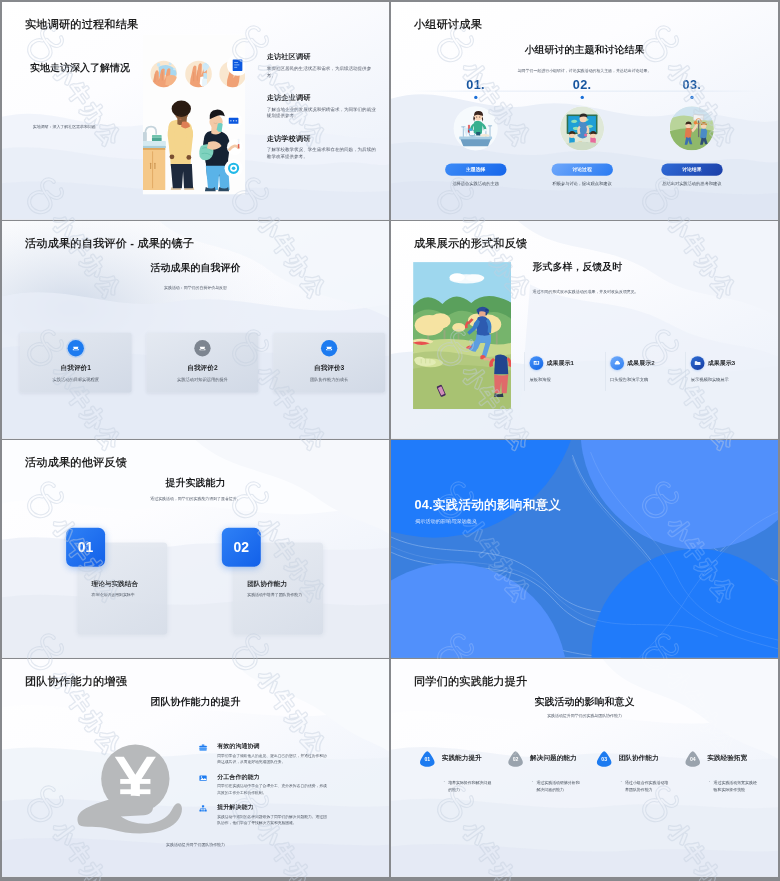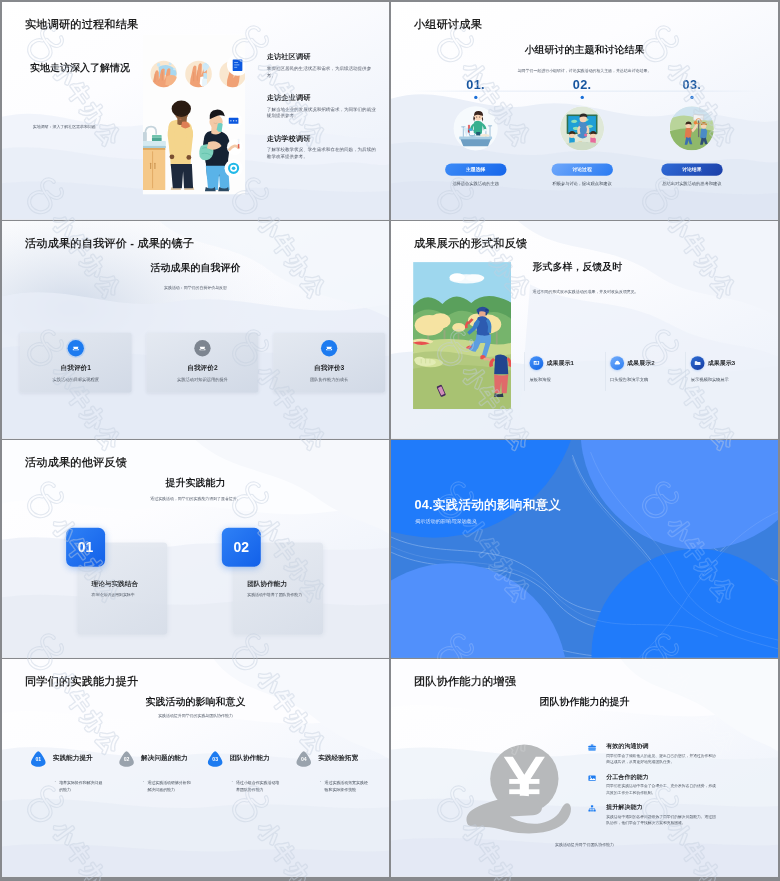--- a/index.html
+++ b/index.html
@@ -657,20 +657,96 @@
     <g opacity=".18" fill="none" stroke="#eaf2ff" stroke-width="2.2">
       <path d="M600 60 C660 240 820 320 900 470 C960 580 1060 640 1320 700"></path>
       <path d="M660 40 C730 230 880 300 950 460 C1010 580 1120 630 1320 670"></path>
       <path d="M1320 220 C1160 280 1060 400 980 520 C920 620 860 680 820 720"></path>
       <path d="M-40 330 C180 460 360 340 540 510 C700 680 880 560 1080 650"></path>
     </g>
    </svg>
    <div class="s6tt">04.实践活动的影响和意义</div>
    <div class="s6sb">揭示活动的影响与深远意义</div>
   </div>
+  <div class="wm"></div>
+ </div>
+</div>
+
+<div class="cell">
+ <div class="slide">
+  <div class="bgbase"></div>
+  <div class="wavebox">
+   <svg viewBox="0 0 1280 720" preserveAspectRatio="none">
+    <path d="M0 160 C160 130 320 196 500 174 C700 150 880 206 1080 184 L1280 166 L1280 0 L0 0Z" fill="#fdfdff"></path>
+    <path d="M0 300 C200 270 400 340 600 318 C820 294 1000 348 1280 326 L1280 720 L0 720Z" fill="#eef2f9" opacity=".8"></path>
+    <path d="M0 470 C260 440 500 506 740 484 C960 464 1120 498 1280 486 L1280 720 L0 720Z" fill="#e7ecf6" opacity=".8"></path>
+    <path d="M0 600 C280 572 540 628 800 614 C1030 602 1170 622 1280 614 L1280 720 L0 720Z" fill="#e1e7f3" opacity=".7"></path>
+    <path d="M760 0 C840 110 960 94 1080 190 C1180 270 1230 272 1280 306 L1280 0Z" fill="#f8fafd"></path>
+   </svg>
+  </div>
+  <div class="hdr">团队协作能力的增强</div>
+  <div class="ttl" style="position:absolute;left:0;right:0;top:120px;text-align:center;">团队协作能力的提升</div>
+
+  <div class="s8hand">
+   <svg viewBox="0 0 380 311" width="380" height="311">
+     <circle cx="196" cy="115" r="113" fill="#b7b9bb"></circle>
+     <g fill="#ffffff">
+       <path d="M128 42 h30 l38 60 l38 -60 h30 l-50 78 h-36Z"></path>
+       <rect x="181" y="108" width="30" height="100"></rect>
+       <rect x="146" y="116" width="100" height="16"></rect>
+       <rect x="146" y="150" width="100" height="16"></rect>
+     </g>
+     <path d="M10 268 C-2 248 6 226 34 212 C76 190 132 176 176 172 C214 168 244 178 252 198 C260 218 248 234 224 236 L148 240 C174 258 214 268 250 262 C286 256 308 238 320 212 C330 190 348 192 350 212 C352 236 334 264 300 280 C250 302 176 300 116 282 C68 268 26 280 10 268Z" fill="#b7b9bb"></path>
+   </svg>
+  </div>
+
+  <div class="s8list">
+   <div class="s8item" style="top:0;">
+     <div class="s8ic">
+       <svg viewBox="0 0 40 40" width="30" height="30">
+                <rect x="14" y="6" width="12" height="6" rx="2" fill="#1d7bf0"></rect>
+                <rect x="4" y="12" width="32" height="8" rx="2" fill="#1d7bf0"></rect>
+                <rect x="4" y="21" width="32" height="13" rx="2" fill="#4b9bf6"></rect>
+              </svg>
+     </div>
+     <div>
+       <div class="s8tt">有效的沟通协调</div>
+       <div class="s8ds">同学们学会了倾听他人的意见、提出自己的想法，并通过协作和协商达成共识，从而更好地完成团队任务。</div>
+     </div>
+   </div>
+   <div class="s8item" style="top:101px;">
+     <div class="s8ic">
+       <svg viewBox="0 0 40 40" width="30" height="30">
+                <rect x="4" y="8" width="32" height="24" rx="3" fill="#1d7bf0"></rect>
+                <path d="M8 28 l8 -10 l7 7 l5 -5 l8 8Z" fill="#fff"></path>
+                <circle cx="13" cy="15" r="3" fill="#fff"></circle>
+              </svg>
+     </div>
+     <div>
+       <div class="s8tt">分工合作的能力</div>
+       <div class="s8ds">同学们在实践活动中学会了合理分工、充分发挥各自的优势，形成高效的工作分工和协作机制。</div>
+     </div>
+   </div>
+   <div class="s8item" style="top:202px;">
+     <div class="s8ic">
+       <svg viewBox="0 0 40 40" width="30" height="30">
+                <rect x="15" y="5" width="10" height="9" rx="2" fill="#1d7bf0"></rect>
+                <rect x="4" y="24" width="10" height="9" rx="2" fill="#1d7bf0"></rect>
+                <rect x="26" y="24" width="10" height="9" rx="2" fill="#1d7bf0"></rect>
+                <rect x="15" y="24" width="10" height="9" rx="2" fill="#4b9bf6"></rect>
+                <path d="M19 14v5M9 19h22M9 19v5M20 19v5M31 19v5" stroke="#1d7bf0" stroke-width="2.4"></path>
+              </svg>
+     </div>
+     <div>
+       <div class="s8tt">提升解决能力</div>
+       <div class="s8ds">实践活动中遇到的各种问题锻炼了同学们的解决问题能力。通过团队协作，他们学会了寻找解决方案和克服困难。</div>
+     </div>
+   </div>
+  </div>
+  <div class="s8ft">实践活动提升同学们团队协作能力</div>
   <div class="wm"></div>
  </div>
 </div>
 
 <div class="cell">
  <div class="slide">
   <div class="bgbase"></div>
   <div class="wavebox">
    <svg viewBox="0 0 1280 720" preserveAspectRatio="none">
     <path d="M0 180 C160 146 320 220 500 196 C700 168 880 232 1080 208 L1280 188 L1280 0 L0 0Z" fill="#fdfdff"></path>
@@ -727,96 +803,20 @@
          <svg viewBox="0 0 54 55" width="54" height="55">
                   <path d="M27 2 C31.5 2 36.5 9 42 18.5 C47 27 51 33 51 39 C51 47.6 40.2 53 27 53 C13.8 53 3 47.6 3 39 C3 33 7 27 12 18.5 C17.5 9 22.5 2 27 2Z" fill="#9aa3ad"></path>
                 </svg>
          <span>04</span>
        </div>
        <div class="s7tt">实践经验拓宽</div>
      </div>
      <div class="s7ds">通过实践活动拓宽实践经验和实际操作技能</div>
    </div>
   </div>
-  <div class="wm"></div>
- </div>
-</div>
-
-<div class="cell">
- <div class="slide">
-  <div class="bgbase"></div>
-  <div class="wavebox">
-   <svg viewBox="0 0 1280 720" preserveAspectRatio="none">
-    <path d="M0 160 C160 130 320 196 500 174 C700 150 880 206 1080 184 L1280 166 L1280 0 L0 0Z" fill="#fdfdff"></path>
-    <path d="M0 300 C200 270 400 340 600 318 C820 294 1000 348 1280 326 L1280 720 L0 720Z" fill="#eef2f9" opacity=".8"></path>
-    <path d="M0 470 C260 440 500 506 740 484 C960 464 1120 498 1280 486 L1280 720 L0 720Z" fill="#e7ecf6" opacity=".8"></path>
-    <path d="M0 600 C280 572 540 628 800 614 C1030 602 1170 622 1280 614 L1280 720 L0 720Z" fill="#e1e7f3" opacity=".7"></path>
-    <path d="M760 0 C840 110 960 94 1080 190 C1180 270 1230 272 1280 306 L1280 0Z" fill="#f8fafd"></path>
-   </svg>
-  </div>
-  <div class="hdr">团队协作能力的增强</div>
-  <div class="ttl" style="position:absolute;left:0;right:0;top:120px;text-align:center;">团队协作能力的提升</div>
-
-  <div class="s8hand">
-   <svg viewBox="0 0 380 311" width="380" height="311">
-     <circle cx="196" cy="115" r="113" fill="#b7b9bb"></circle>
-     <g fill="#ffffff">
-       <path d="M128 42 h30 l38 60 l38 -60 h30 l-50 78 h-36Z"></path>
-       <rect x="181" y="108" width="30" height="100"></rect>
-       <rect x="146" y="116" width="100" height="16"></rect>
-       <rect x="146" y="150" width="100" height="16"></rect>
-     </g>
-     <path d="M10 268 C-2 248 6 226 34 212 C76 190 132 176 176 172 C214 168 244 178 252 198 C260 218 248 234 224 236 L148 240 C174 258 214 268 250 262 C286 256 308 238 320 212 C330 190 348 192 350 212 C352 236 334 264 300 280 C250 302 176 300 116 282 C68 268 26 280 10 268Z" fill="#b7b9bb"></path>
-   </svg>
-  </div>
-
-  <div class="s8list">
-   <div class="s8item" style="top:0;">
-     <div class="s8ic">
-       <svg viewBox="0 0 40 40" width="30" height="30">
-                <rect x="14" y="6" width="12" height="6" rx="2" fill="#1d7bf0"></rect>
-                <rect x="4" y="12" width="32" height="8" rx="2" fill="#1d7bf0"></rect>
-                <rect x="4" y="21" width="32" height="13" rx="2" fill="#4b9bf6"></rect>
-              </svg>
-     </div>
-     <div>
-       <div class="s8tt">有效的沟通协调</div>
-       <div class="s8ds">同学们学会了倾听他人的意见、提出自己的想法，并通过协作和协商达成共识，从而更好地完成团队任务。</div>
-     </div>
-   </div>
-   <div class="s8item" style="top:101px;">
-     <div class="s8ic">
-       <svg viewBox="0 0 40 40" width="30" height="30">
-                <rect x="4" y="8" width="32" height="24" rx="3" fill="#1d7bf0"></rect>
-                <path d="M8 28 l8 -10 l7 7 l5 -5 l8 8Z" fill="#fff"></path>
-                <circle cx="13" cy="15" r="3" fill="#fff"></circle>
-              </svg>
-     </div>
-     <div>
-       <div class="s8tt">分工合作的能力</div>
-       <div class="s8ds">同学们在实践活动中学会了合理分工、充分发挥各自的优势，形成高效的工作分工和协作机制。</div>
-     </div>
-   </div>
-   <div class="s8item" style="top:202px;">
-     <div class="s8ic">
-       <svg viewBox="0 0 40 40" width="30" height="30">
-                <rect x="15" y="5" width="10" height="9" rx="2" fill="#1d7bf0"></rect>
-                <rect x="4" y="24" width="10" height="9" rx="2" fill="#1d7bf0"></rect>
-                <rect x="26" y="24" width="10" height="9" rx="2" fill="#1d7bf0"></rect>
-                <rect x="15" y="24" width="10" height="9" rx="2" fill="#4b9bf6"></rect>
-                <path d="M19 14v5M9 19h22M9 19v5M20 19v5M31 19v5" stroke="#1d7bf0" stroke-width="2.4"></path>
-              </svg>
-     </div>
-     <div>
-       <div class="s8tt">提升解决能力</div>
-       <div class="s8ds">实践活动中遇到的各种问题锻炼了同学们的解决问题能力。通过团队协作，他们学会了寻找解决方案和克服困难。</div>
-     </div>
-   </div>
-  </div>
-  <div class="s8ft">实践活动提升同学们团队协作能力</div>
   <div class="wm"></div>
  </div>
 </div>
 
 </div>
 
 <div id="wmglobal"><svg width="780" height="881" viewBox="0 0 780 881">
       <defs>
         <mask id="wmk0" maskUnits="userSpaceOnUse" x="0" y="0" width="780" height="881">
           <g class="wmout">

